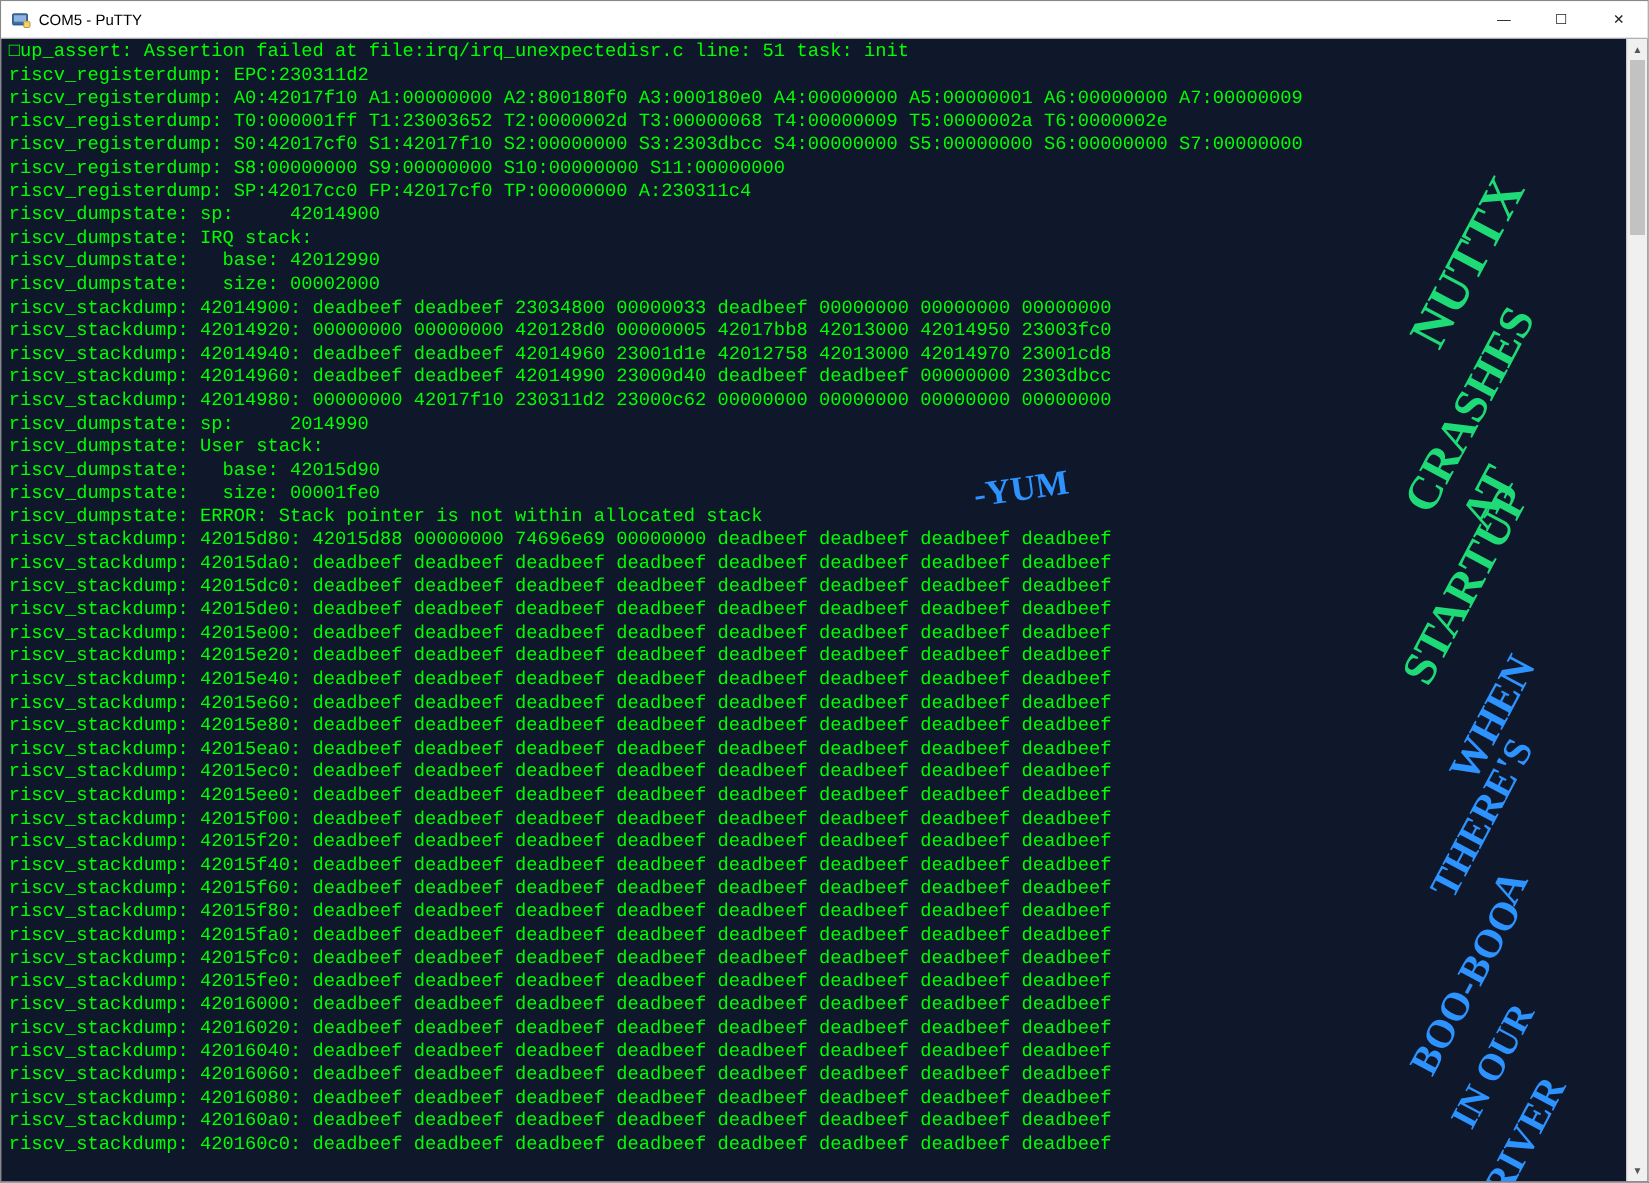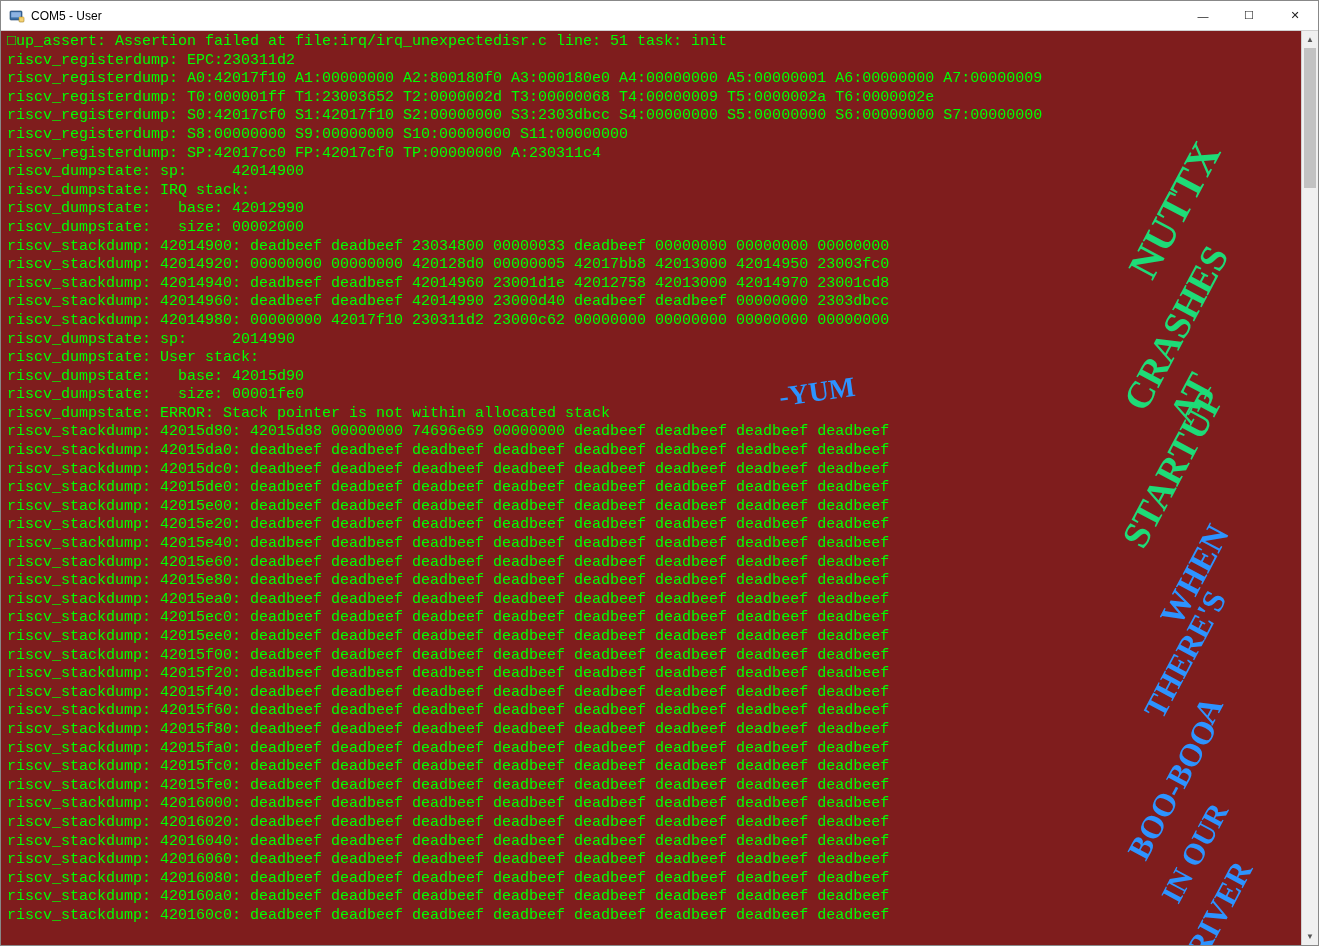--- a/index.html
+++ b/index.html
@@ -4,21 +4,21 @@
 <style>
   * { margin:0; padding:0; box-sizing:border-box; }
   body { width:1319px; height:946px; background:#f0f0f0; font-family:"Segoe UI",Tahoma,sans-serif; overflow:hidden; position:relative; }
   .window { width:1319px; height:946px; background:#fff; border:1px solid #888; display:flex; flex-direction:column; }
   .titlebar { height:30px; background:#ffffff; display:flex; align-items:center; border-bottom:1px solid #d0d0d0; }
   .titlebar .icon { width:16px; height:16px; margin:0 6px 0 8px; }
   .titlebar .icon svg { width:16px; height:16px; }
   .titlebar .title { flex:1; font-size:12px; color:#000; }
   .winbtns { display:flex; height:100%; }
   .winbtn { width:46px; height:100%; display:flex; align-items:center; justify-content:center; font-size:11px; color:#222; font-family:"Segoe UI Symbol",sans-serif; }
-  .client { flex:1; position:relative; background:#7f1d1d; overflow:hidden; }
+  .client { flex:1; position:relative; background:#0f172a; overflow:hidden; }
   .scrollbar { position:absolute; right:0; top:0; width:17px; height:100%; background:#f0f0f0; border-left:1px solid #d0d0d0; display:flex; flex-direction:column; }
   .scrollbtn { height:17px; background:#f0f0f0; display:flex; align-items:center; justify-content:center; font-size:8px; color:#555; }
   .scrolltrack { flex:1; background:#f0f0f0; position:relative; }
   .scrollthumb { position:absolute; left:2px; right:2px; top:0; height:140px; background:#c2c2c2; }
   .terminal { position:absolute; left:0; top:0; right:17px; bottom:0; padding:2px 0 2px 6px; font-family:Consolas,"Courier New",monospace; font-size:15px; line-height:18.6px; color:#00ff00; white-space:pre; letter-spacing:0px; }
   .terminal .line { height:18.6px; }
   .annot { position:absolute; pointer-events:none; font-family:"Segoe Script","Comic Sans MS",cursive; font-weight:700; }
   .annot.green { color:#1edb77; }
   .annot.blue  { color:#2d93ff; }
   .yum { position:absolute; left:778px; top:345px; color:#2d93ff; font-family:"Segoe Script","Comic Sans MS",cursive; font-weight:700; font-size:28px; transform:rotate(-8deg); pointer-events:none; }
@@ -29,21 +29,21 @@
 <div class="window">
   <div class="titlebar">
     <span class="icon">
       <svg viewBox="0 0 16 16">
         <rect x="1" y="3" width="12" height="9" rx="1" fill="#3a6ea5" stroke="#1b3d66" stroke-width="0.6"></rect>
         <rect x="2.2" y="4.2" width="9.6" height="5.2" fill="#8db3e2"></rect>
         <rect x="10" y="9" width="5" height="5" rx="1" fill="#f5d273" stroke="#a17f22" stroke-width="0.6"></rect>
         <rect x="10" y="9" width="5" height="1.2" fill="#e7bc4d"></rect>
       </svg>
     </span>
-    <span class="title">COM5 - User</span>
+    <span class="title">COM5 - PuTTY</span>
     <div class="winbtns">
       <div class="winbtn">—</div>
       <div class="winbtn">☐</div>
       <div class="winbtn close">✕</div>
     </div>
   </div>
 
   <div class="client">
     <div class="terminal" id="terminal"><div class="line">□up_assert: Assertion failed at file:irq/irq_unexpectedisr.c line: 51 task: init</div><div class="line">riscv_registerdump: EPC:230311d2</div><div class="line">riscv_registerdump: A0:42017f10 A1:00000000 A2:800180f0 A3:000180e0 A4:00000000 A5:00000001 A6:00000000 A7:00000009</div><div class="line">riscv_registerdump: T0:000001ff T1:23003652 T2:0000002d T3:00000068 T4:00000009 T5:0000002a T6:0000002e</div><div class="line">riscv_registerdump: S0:42017cf0 S1:42017f10 S2:00000000 S3:2303dbcc S4:00000000 S5:00000000 S6:00000000 S7:00000000</div><div class="line">riscv_registerdump: S8:00000000 S9:00000000 S10:00000000 S11:00000000</div><div class="line">riscv_registerdump: SP:42017cc0 FP:42017cf0 TP:00000000 A:230311c4</div><div class="line">riscv_dumpstate: sp:     42014900</div><div class="line">riscv_dumpstate: IRQ stack:</div><div class="line">riscv_dumpstate:   base: 42012990</div><div class="line">riscv_dumpstate:   size: 00002000</div><div class="line">riscv_stackdump: 42014900: deadbeef deadbeef 23034800 00000033 deadbeef 00000000 00000000 00000000</div><div class="line">riscv_stackdump: 42014920: 00000000 00000000 420128d0 00000005 42017bb8 42013000 42014950 23003fc0</div><div class="line">riscv_stackdump: 42014940: deadbeef deadbeef 42014960 23001d1e 42012758 42013000 42014970 23001cd8</div><div class="line">riscv_stackdump: 42014960: deadbeef deadbeef 42014990 23000d40 deadbeef deadbeef 00000000 2303dbcc</div><div class="line">riscv_stackdump: 42014980: 00000000 42017f10 230311d2 23000c62 00000000 00000000 00000000 00000000</div><div class="line">riscv_dumpstate: sp:     2014990</div><div class="line">riscv_dumpstate: User stack:</div><div class="line">riscv_dumpstate:   base: 42015d90</div><div class="line">riscv_dumpstate:   size: 00001fe0</div><div class="line">riscv_dumpstate: ERROR: Stack pointer is not within allocated stack</div><div class="line">riscv_stackdump: 42015d80: 42015d88 00000000 74696e69 00000000 deadbeef deadbeef deadbeef deadbeef</div><div class="line">riscv_stackdump: 42015da0: deadbeef deadbeef deadbeef deadbeef deadbeef deadbeef deadbeef deadbeef</div><div class="line">riscv_stackdump: 42015dc0: deadbeef deadbeef deadbeef deadbeef deadbeef deadbeef deadbeef deadbeef</div><div class="line">riscv_stackdump: 42015de0: deadbeef deadbeef deadbeef deadbeef deadbeef deadbeef deadbeef deadbeef</div><div class="line">riscv_stackdump: 42015e00: deadbeef deadbeef deadbeef deadbeef deadbeef deadbeef deadbeef deadbeef</div><div class="line">riscv_stackdump: 42015e20: deadbeef deadbeef deadbeef deadbeef deadbeef deadbeef deadbeef deadbeef</div><div class="line">riscv_stackdump: 42015e40: deadbeef deadbeef deadbeef deadbeef deadbeef deadbeef deadbeef deadbeef</div><div class="line">riscv_stackdump: 42015e60: deadbeef deadbeef deadbeef deadbeef deadbeef deadbeef deadbeef deadbeef</div><div class="line">riscv_stackdump: 42015e80: deadbeef deadbeef deadbeef deadbeef deadbeef deadbeef deadbeef deadbeef</div><div class="line">riscv_stackdump: 42015ea0: deadbeef deadbeef deadbeef deadbeef deadbeef deadbeef deadbeef deadbeef</div><div class="line">riscv_stackdump: 42015ec0: deadbeef deadbeef deadbeef deadbeef deadbeef deadbeef deadbeef deadbeef</div><div class="line">riscv_stackdump: 42015ee0: deadbeef deadbeef deadbeef deadbeef deadbeef deadbeef deadbeef deadbeef</div><div class="line">riscv_stackdump: 42015f00: deadbeef deadbeef deadbeef deadbeef deadbeef deadbeef deadbeef deadbeef</div><div class="line">riscv_stackdump: 42015f20: deadbeef deadbeef deadbeef deadbeef deadbeef deadbeef deadbeef deadbeef</div><div class="line">riscv_stackdump: 42015f40: deadbeef deadbeef deadbeef deadbeef deadbeef deadbeef deadbeef deadbeef</div><div class="line">riscv_stackdump: 42015f60: deadbeef deadbeef deadbeef deadbeef deadbeef deadbeef deadbeef deadbeef</div><div class="line">riscv_stackdump: 42015f80: deadbeef deadbeef deadbeef deadbeef deadbeef deadbeef deadbeef deadbeef</div><div class="line">riscv_stackdump: 42015fa0: deadbeef deadbeef deadbeef deadbeef deadbeef deadbeef deadbeef deadbeef</div><div class="line">riscv_stackdump: 42015fc0: deadbeef deadbeef deadbeef deadbeef deadbeef deadbeef deadbeef deadbeef</div><div class="line">riscv_stackdump: 42015fe0: deadbeef deadbeef deadbeef deadbeef deadbeef deadbeef deadbeef deadbeef</div><div class="line">riscv_stackdump: 42016000: deadbeef deadbeef deadbeef deadbeef deadbeef deadbeef deadbeef deadbeef</div><div class="line">riscv_stackdump: 42016020: deadbeef deadbeef deadbeef deadbeef deadbeef deadbeef deadbeef deadbeef</div><div class="line">riscv_stackdump: 42016040: deadbeef deadbeef deadbeef deadbeef deadbeef deadbeef deadbeef deadbeef</div><div class="line">riscv_stackdump: 42016060: deadbeef deadbeef deadbeef deadbeef deadbeef deadbeef deadbeef deadbeef</div><div class="line">riscv_stackdump: 42016080: deadbeef deadbeef deadbeef deadbeef deadbeef deadbeef deadbeef deadbeef</div><div class="line">riscv_stackdump: 420160a0: deadbeef deadbeef deadbeef deadbeef deadbeef deadbeef deadbeef deadbeef</div><div class="line">riscv_stackdump: 420160c0: deadbeef deadbeef deadbeef deadbeef deadbeef deadbeef deadbeef deadbeef</div></div>
 

